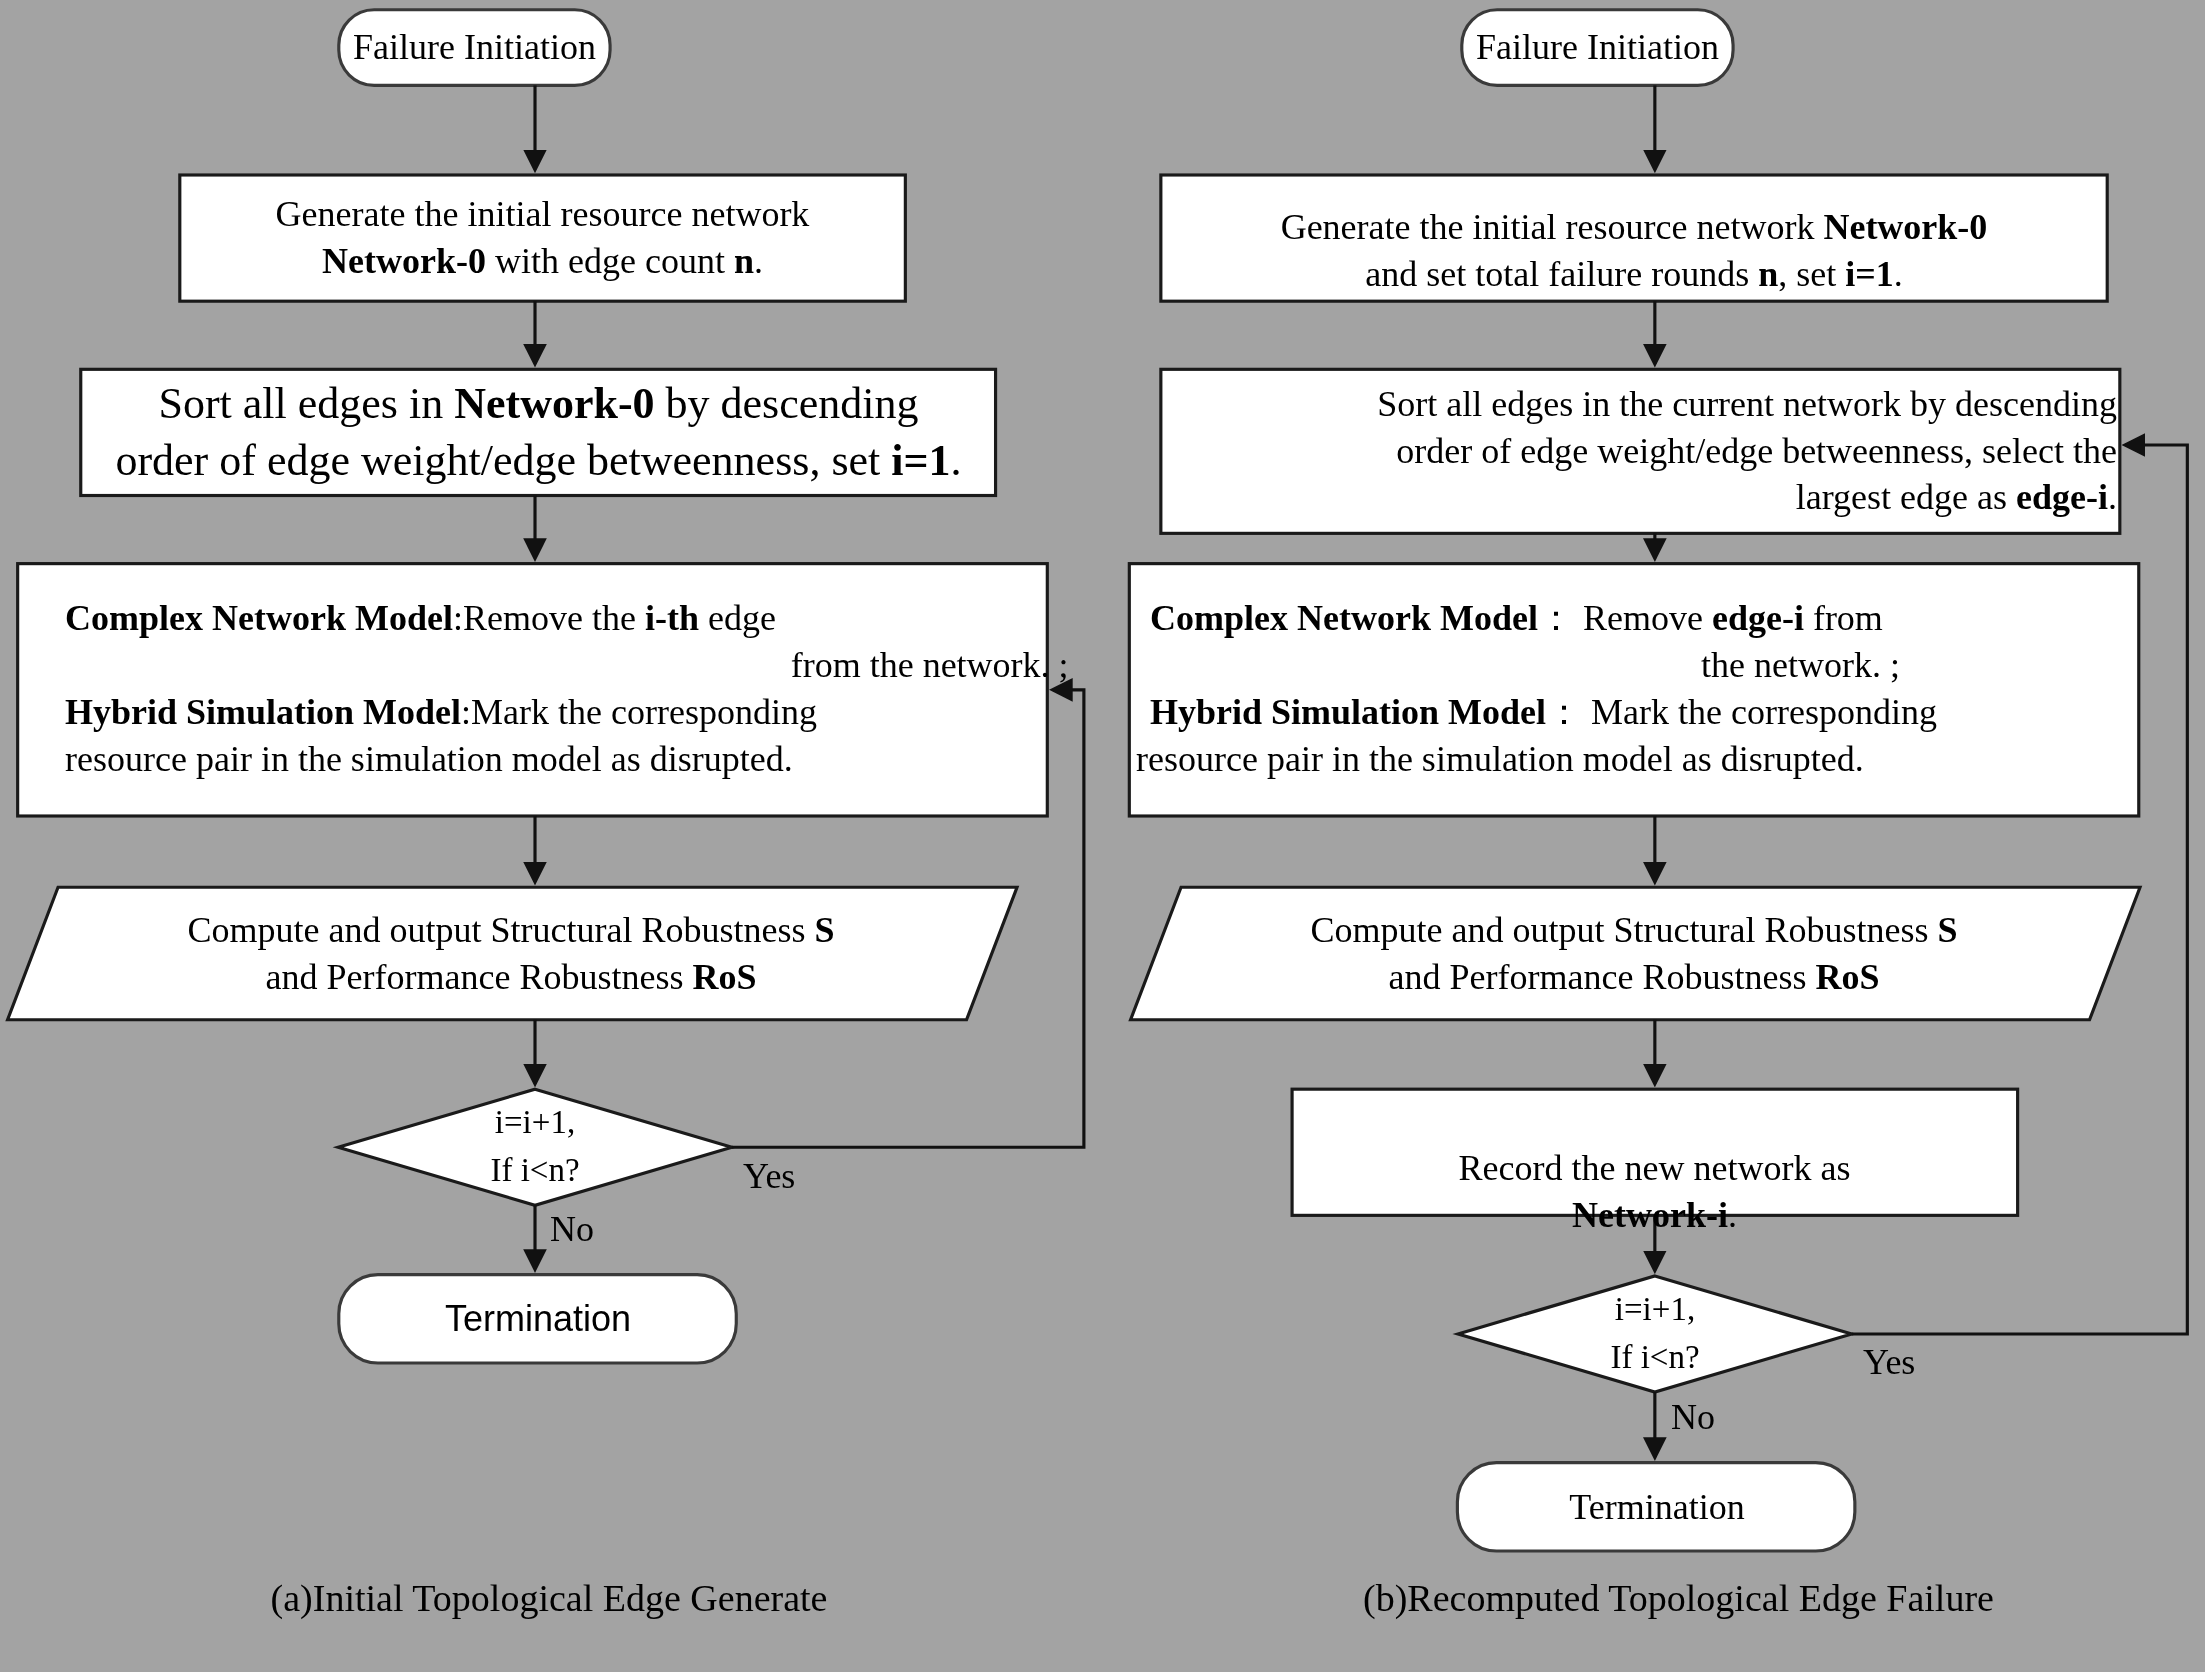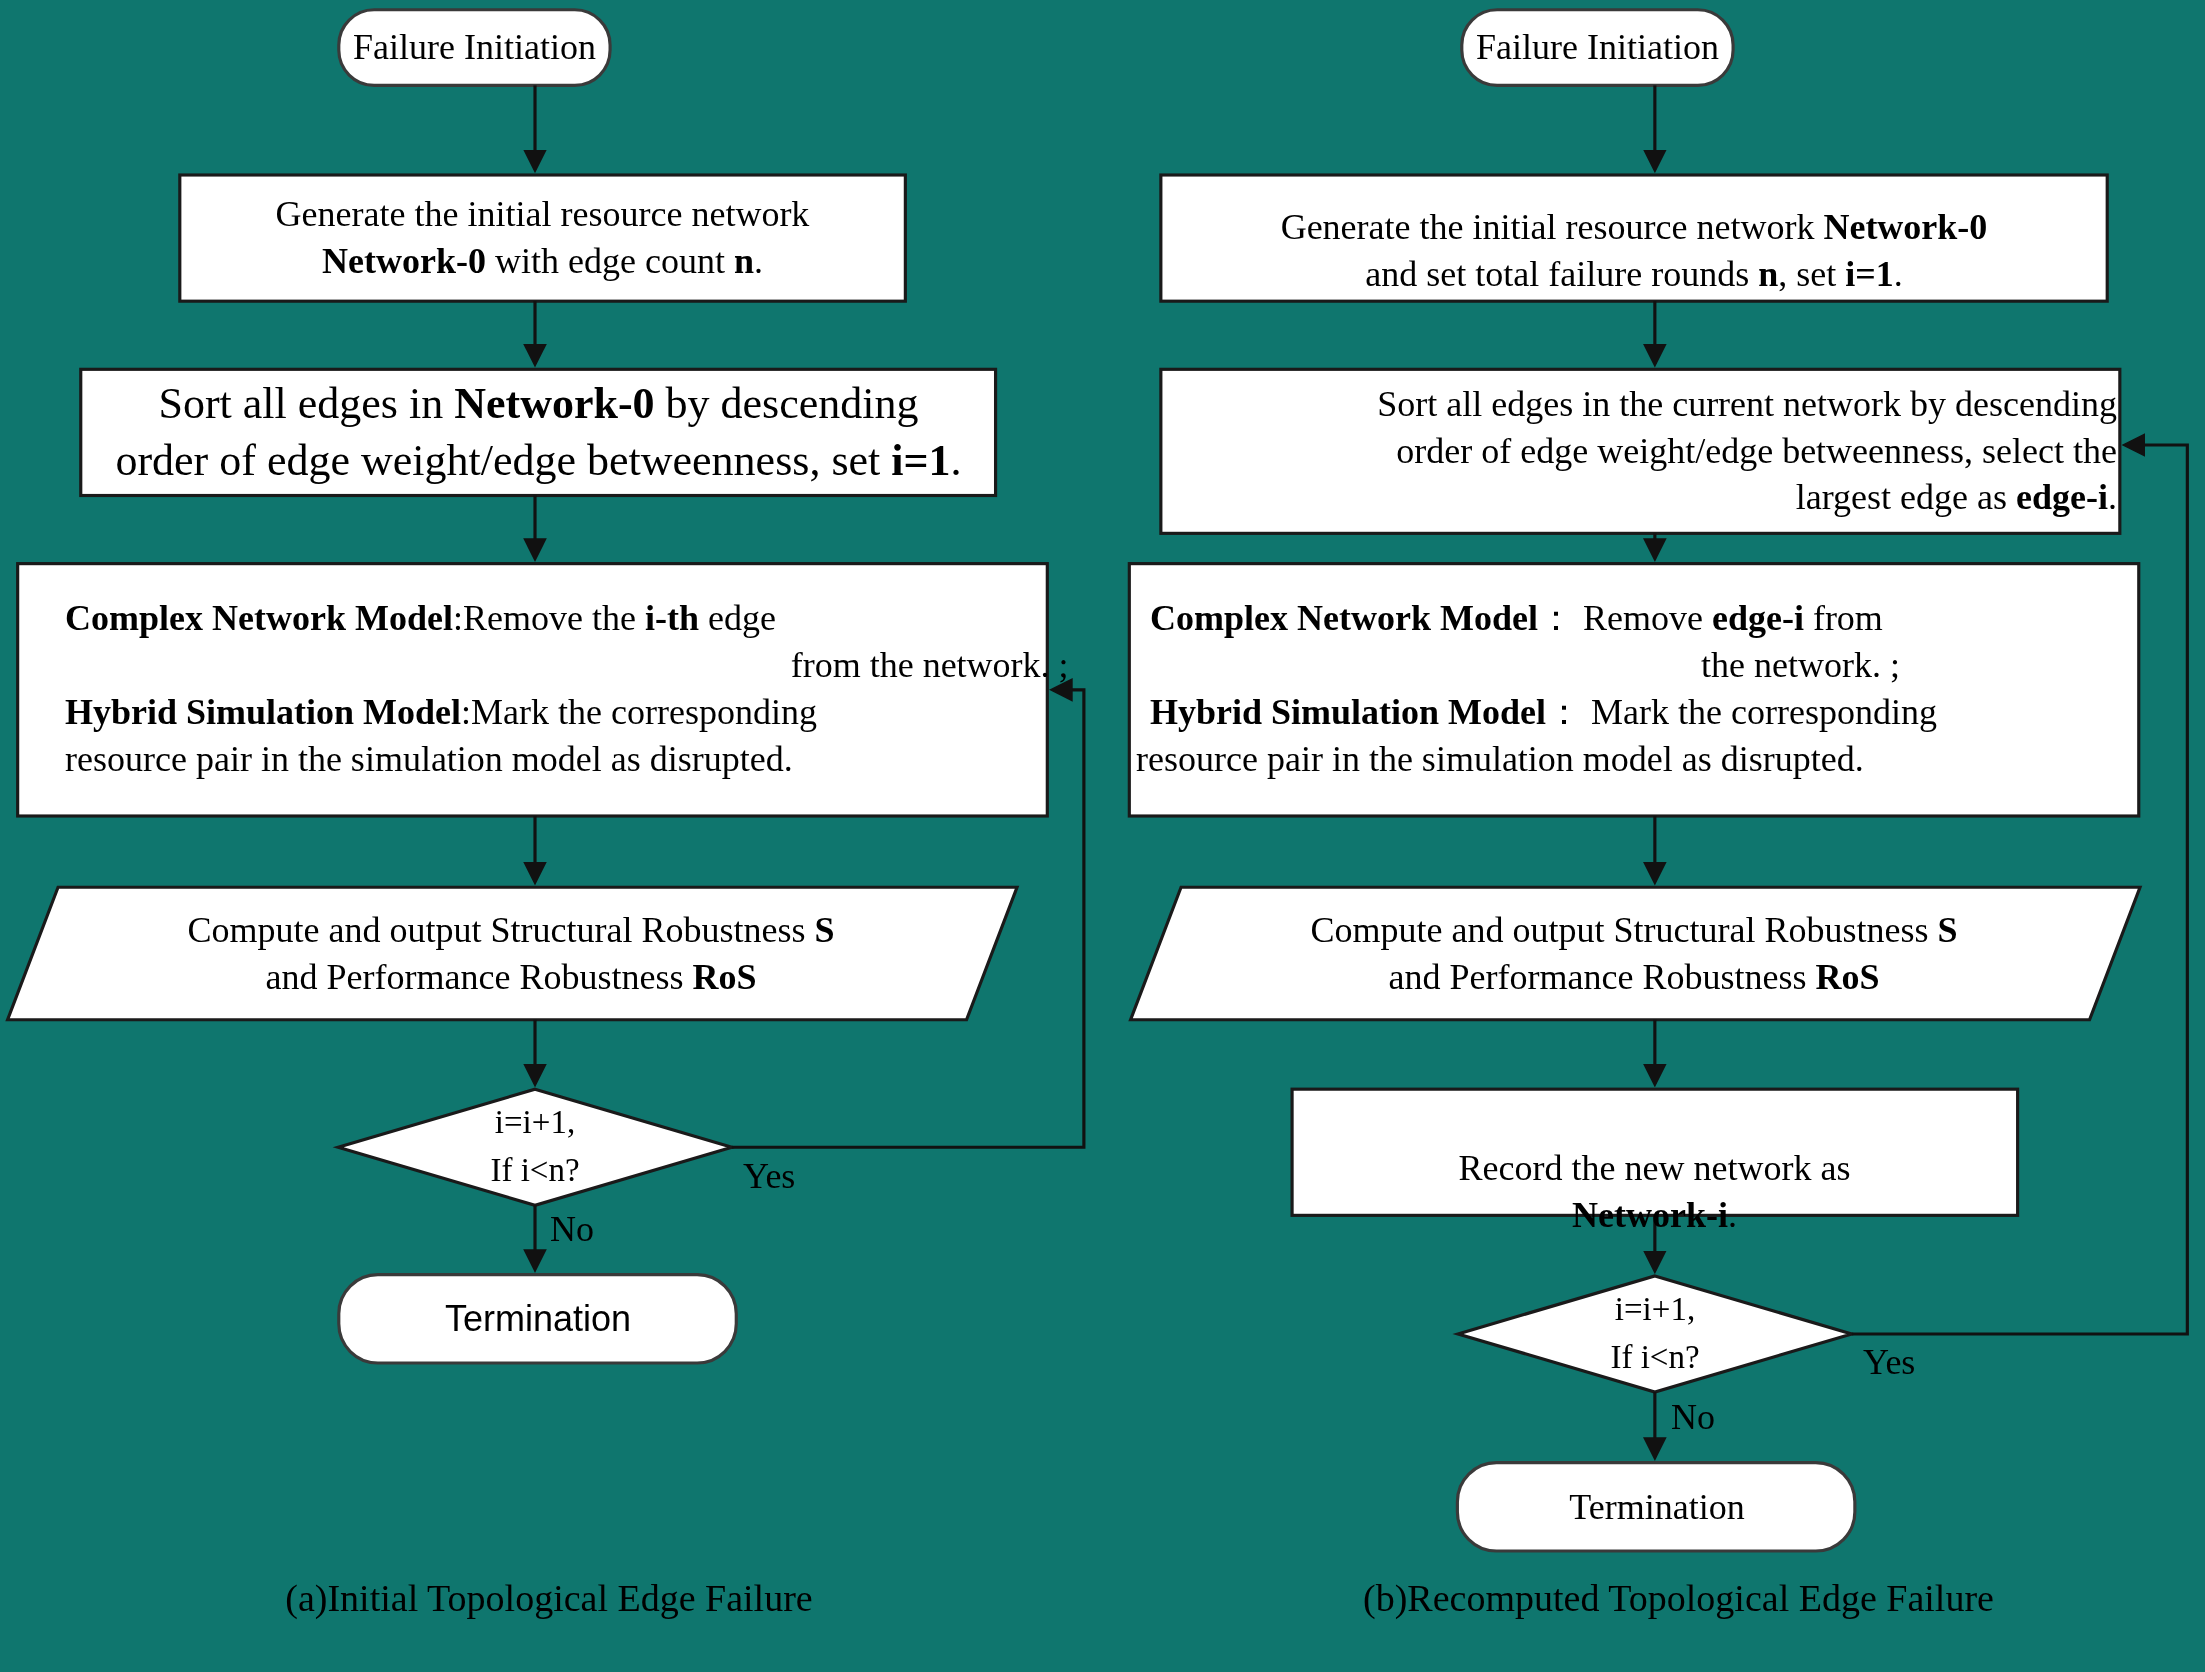--- a/index.html
+++ b/index.html
@@ -1,16 +1,16 @@
 <!DOCTYPE html>
 <html style="font-size:10px"><head>
 <meta charset="utf-8">
 <style>
   html,body{margin:0;padding:0;background:#ffffff;}
-  #root{position:relative;width:2205px;height:1673px;background:#0f766e;
+  #root{position:relative;width:2205px;height:1673px;background:#a3a3a3;
         font-family:"Liberation Serif","DejaVu Serif",serif;}
   svg{position:absolute;left:0;top:0;width:2205px;height:1673px;}
   .shape{fill:#ffffff;stroke:#1a1a1a;stroke-width:5;}
   .shape-soft{fill:#ffffff;stroke:#3a3a3a;stroke-width:5;}
   .conn{stroke:#111111;stroke-width:5;fill:none;}
   .node-text{position:absolute;display:flex;flex-direction:column;
              justify-content:center;box-sizing:border-box;
              color:#000;line-height:1.30;}
   .ctr{text-align:center;}
   .lbl{position:absolute;color:#000;white-space:nowrap;}
@@ -140,17 +140,17 @@
     <div>If i&lt;n?</div>
   </div>
 
   <div class="lbl" style="left:1863px;top:1341px;font-size:36px;">Yes</div>
   <div class="lbl" style="left:1671px;top:1396px;font-size:36px;">No</div>
 
   <div class="node-text ctr" style="left:1458px;top:1463px;width:398px;height:88px;font-size:36px;">
     <div>Termination</div>
   </div>
 
-  <div class="cap" style="left:76px;top:1576px;width:946px;font-size:38px;">(a)Initial Topological Edge Failure</div>
+  <div class="cap" style="left:76px;top:1576px;width:946px;font-size:38px;">(a)Initial Topological Edge Generate</div>
   <div class="cap" style="left:1199px;top:1576px;width:959px;font-size:38px;">(b)Recomputed Topological Edge Failure</div>
 
 </div>
 
 
 </body></html>

